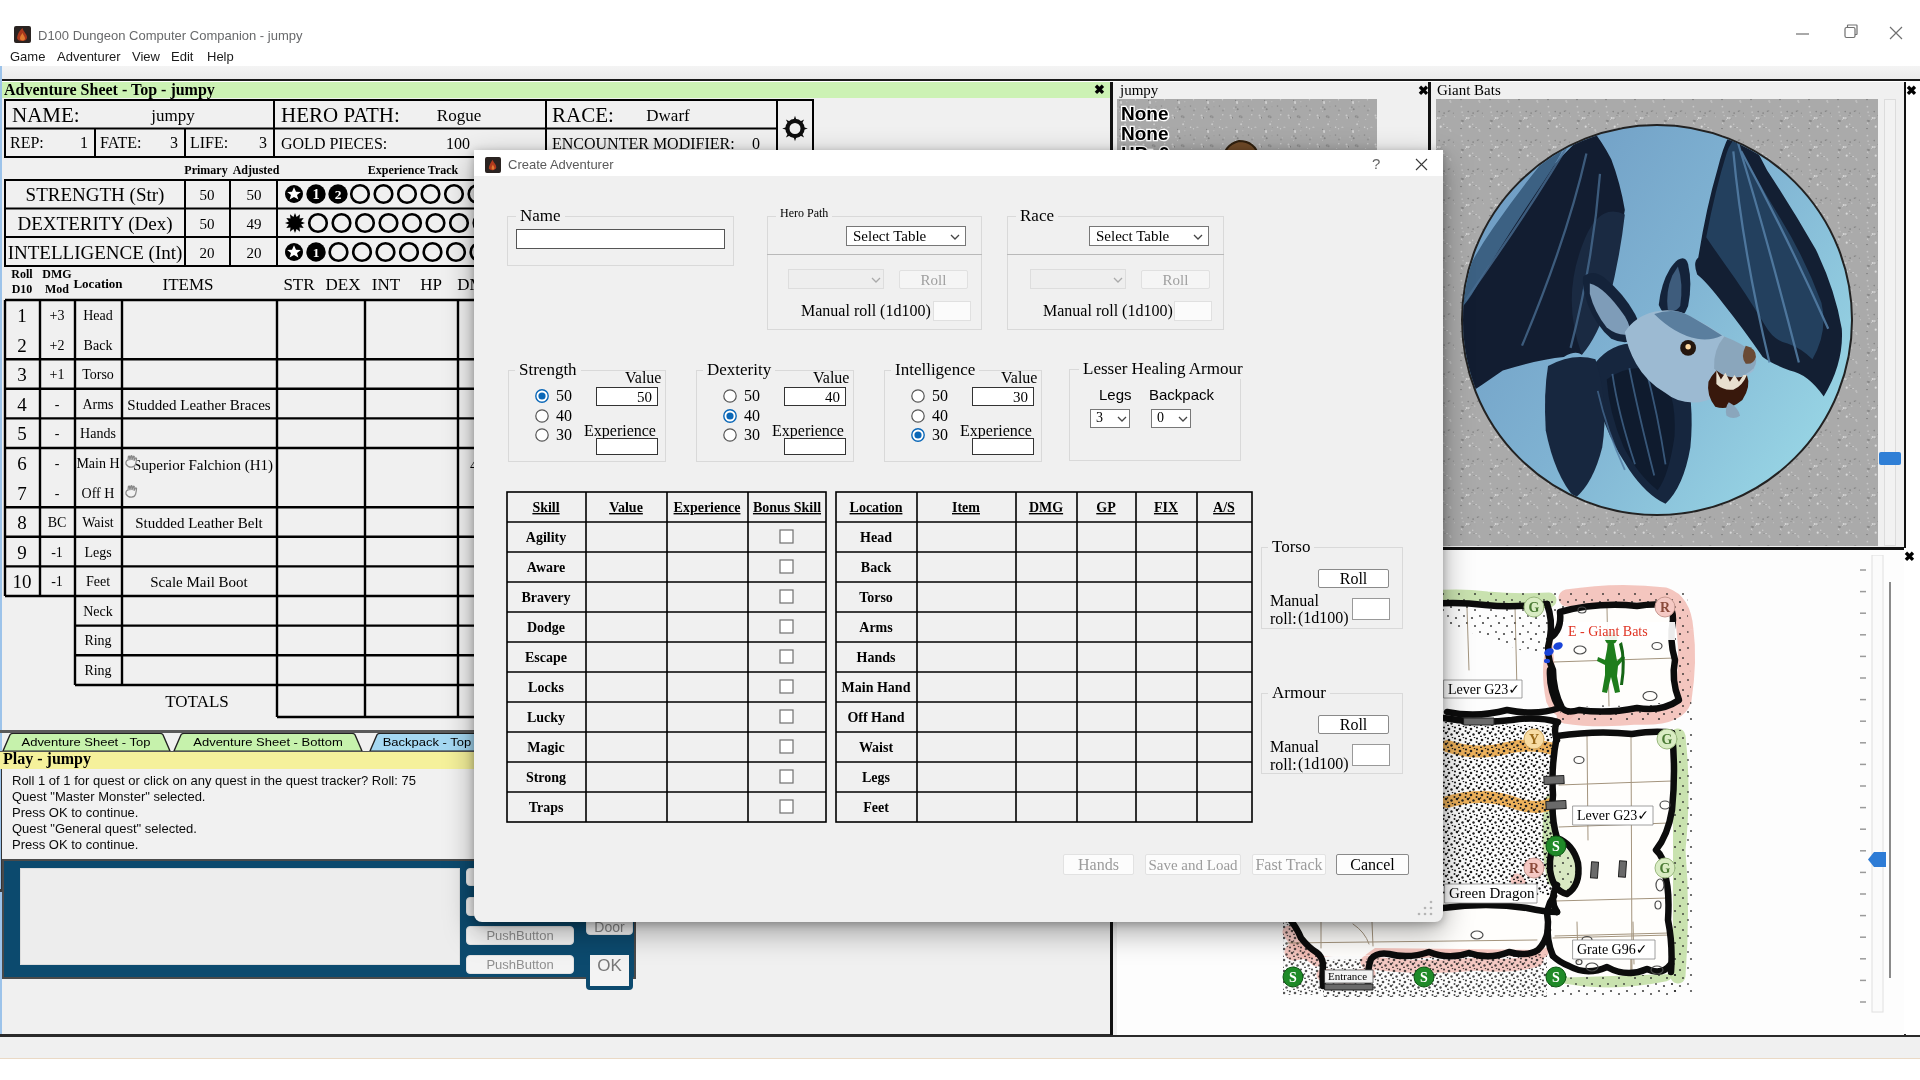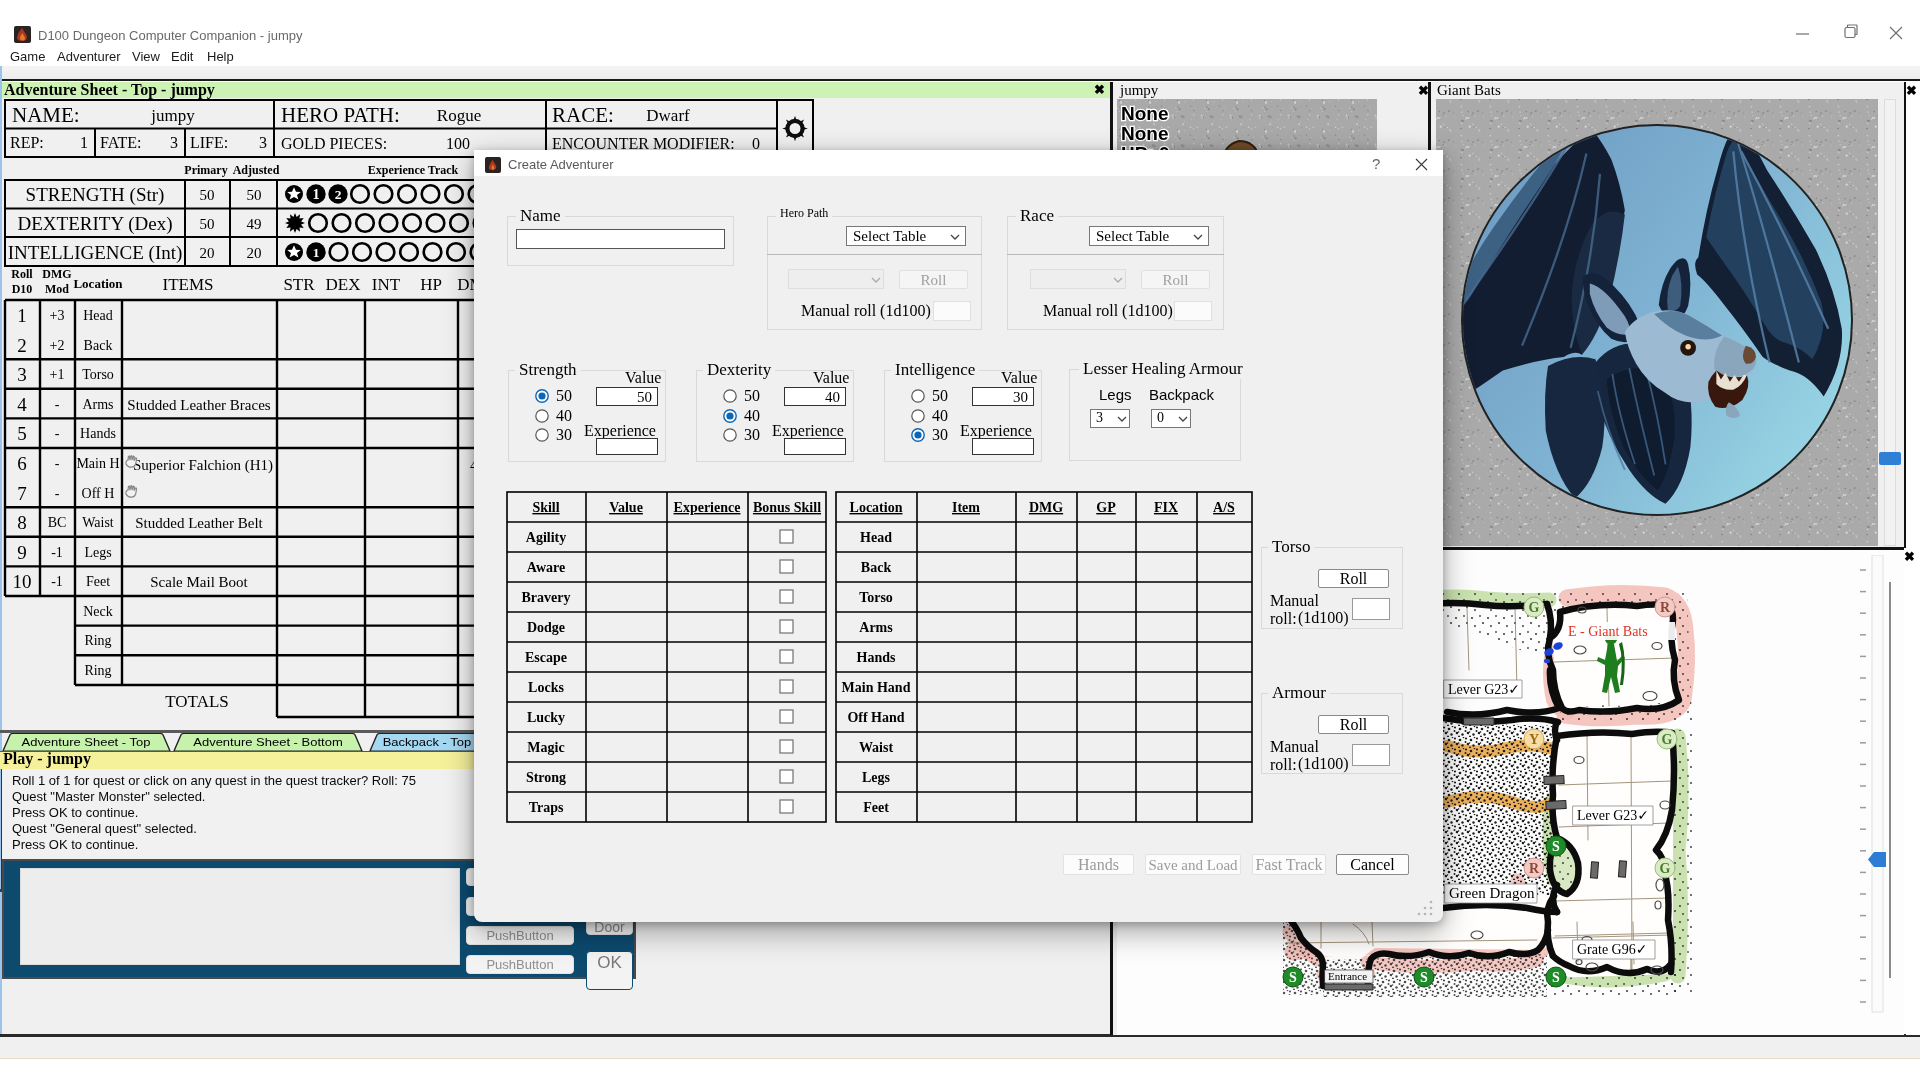--- a/index.html
+++ b/index.html
@@ -279,21 +279,21 @@
 </div>
 <div class="abs" style="left:0;top:889px;width:1110px;height:2.5px;background:#3c3c3c;"></div>
 
 <div class="abs" style="left:2px;top:859px;width:634px;height:120px;background:#0c4a6e;border:2px solid #4a4a4a;padding-left:6px;">
   <div class="abs" style="left:16px;top:7px;width:440px;height:97px;background:#ededed;border:1px solid #dcdcdc;"></div>
   <div class="abs" style="left:462px;top:7px;width:108px;height:18px;background:#f3f3f3;border:1px solid #e2e2e2;border-radius:4px;"></div>
   <div class="abs" style="left:462px;top:36px;width:108px;height:19px;background:#f3f3f3;border:1px solid #e2e2e2;border-radius:4px;color:#8f8f8f;font-size:13px;text-align:center;line-height:18px;">PushButton</div>
   <div class="abs" style="left:462px;top:65px;width:108px;height:19px;background:#f3f3f3;border:1px solid #e2e2e2;border-radius:4px;color:#8f8f8f;font-size:13px;text-align:center;line-height:18px;">PushButton</div>
   <div class="abs" style="left:462px;top:94px;width:108px;height:19px;background:#f3f3f3;border:1px solid #e2e2e2;border-radius:4px;color:#8f8f8f;font-size:13px;text-align:center;line-height:18px;">PushButton</div>
   <div class="abs" style="left:582px;top:43px;width:47px;height:31px;background:#f3f3f3;border:1px solid #e2e2e2;border-radius:4px;color:#878787;font-size:14px;text-align:center;line-height:15px;">Open<br>Door</div>
-  <div class="abs" style="left:582px;top:90px;width:47px;height:39px;background:#f3f3f3;border:1px solid #0c4a6e;border-radius:4px;color:#787878;font-size:17px;text-align:center;line-height:21px;">OK</div>
+  <div class="abs" style="left:582px;top:90px;width:47px;height:39px;background:#f3f3f3;border:4px solid #0c4a6e;border-radius:4px;color:#787878;font-size:17px;text-align:center;line-height:21px;">OK</div>
 </div>
 
 <div class="abs" style="left:0;top:1034px;width:1920px;height:2.5px;background:#2a2a2a;"></div>
 <div class="abs" style="left:0;top:1036.5px;width:1920px;height:21px;background:#f0f0f0;"></div>
 <div class="abs" style="left:0;top:1057.5px;width:1920px;height:1px;background:#ead9c5;"></div>
 <div class="abs" style="left:0;top:1058.5px;width:1920px;height:22px;background:#ffffff;"></div>
 
 <div class="abs" style="left:1110px;top:82px;width:3px;height:953px;background:#111;"></div>
 <div class="abs" style="left:1113px;top:82px;width:4px;height:953px;background:#f0f0f0;"></div>
 

